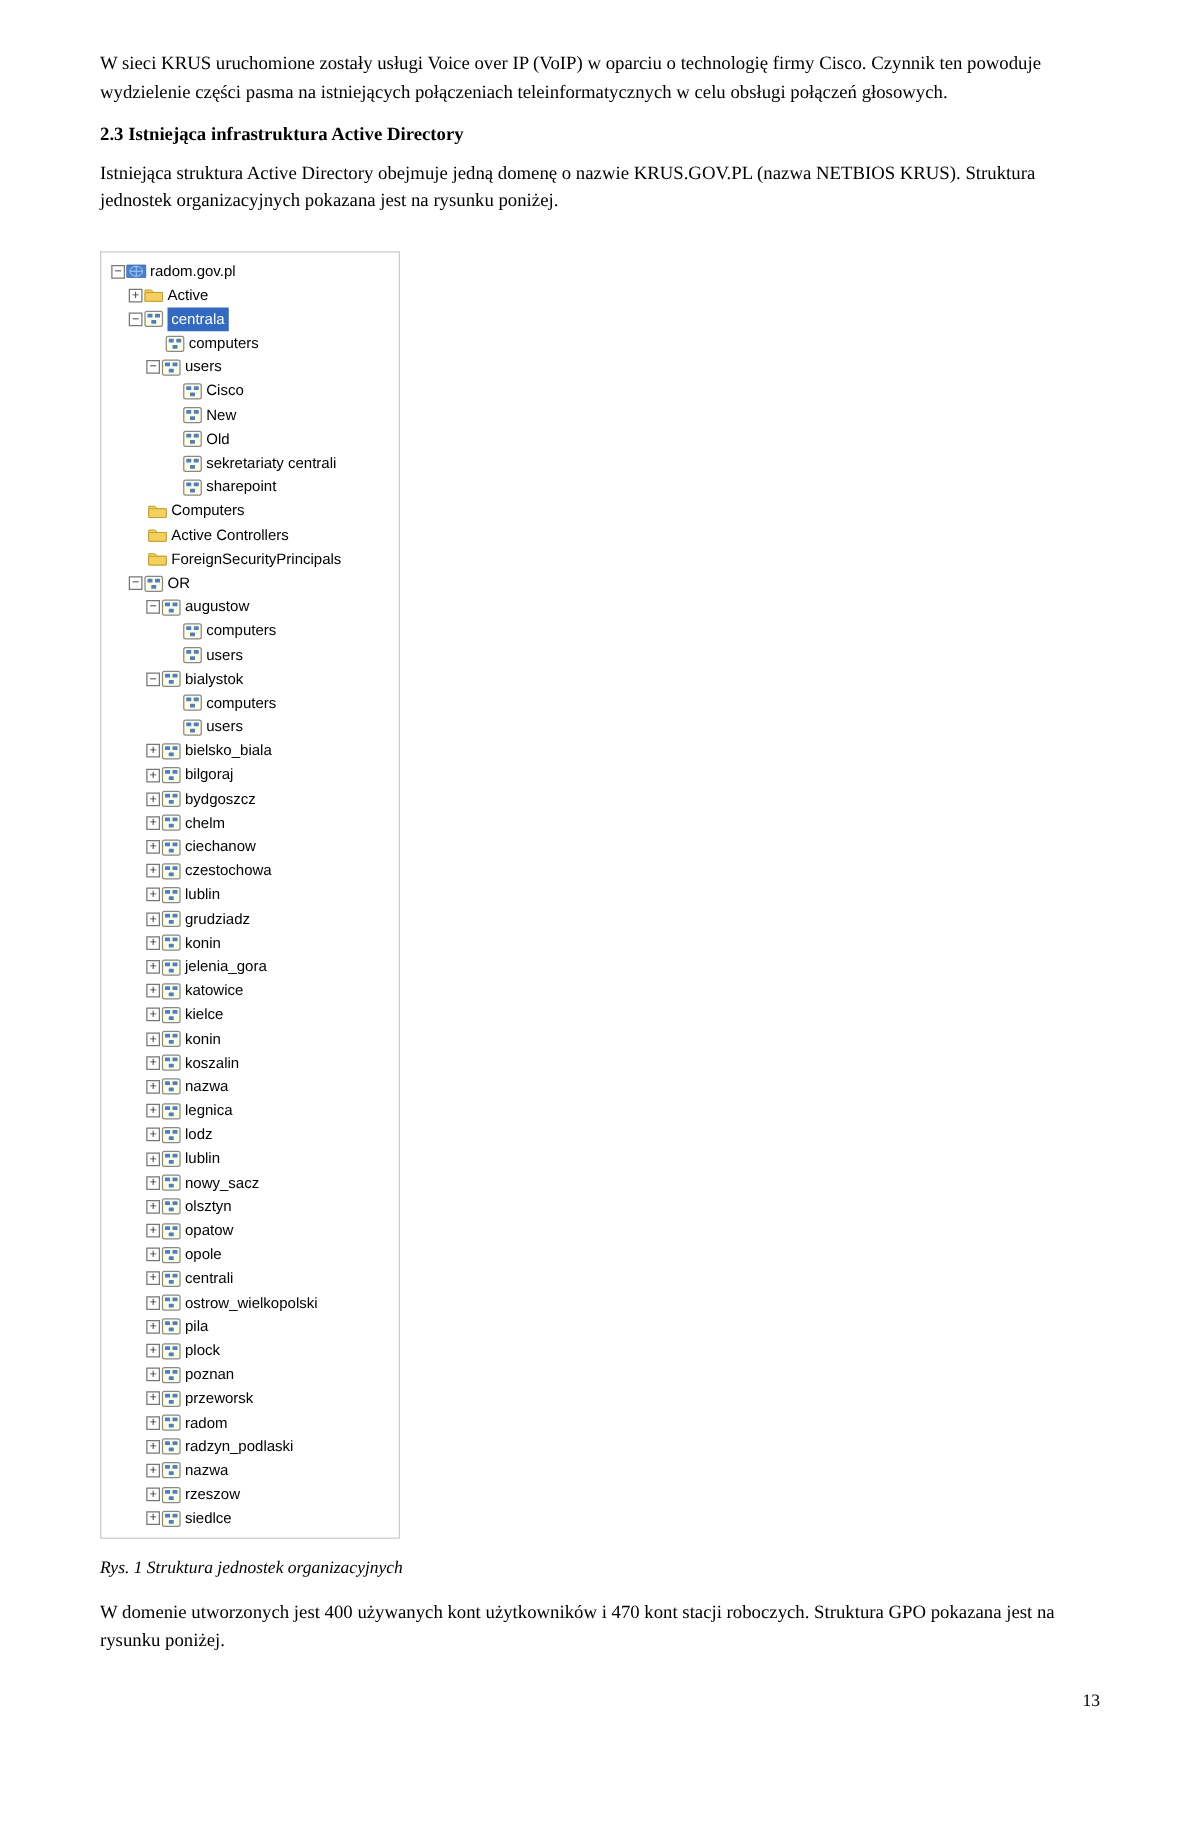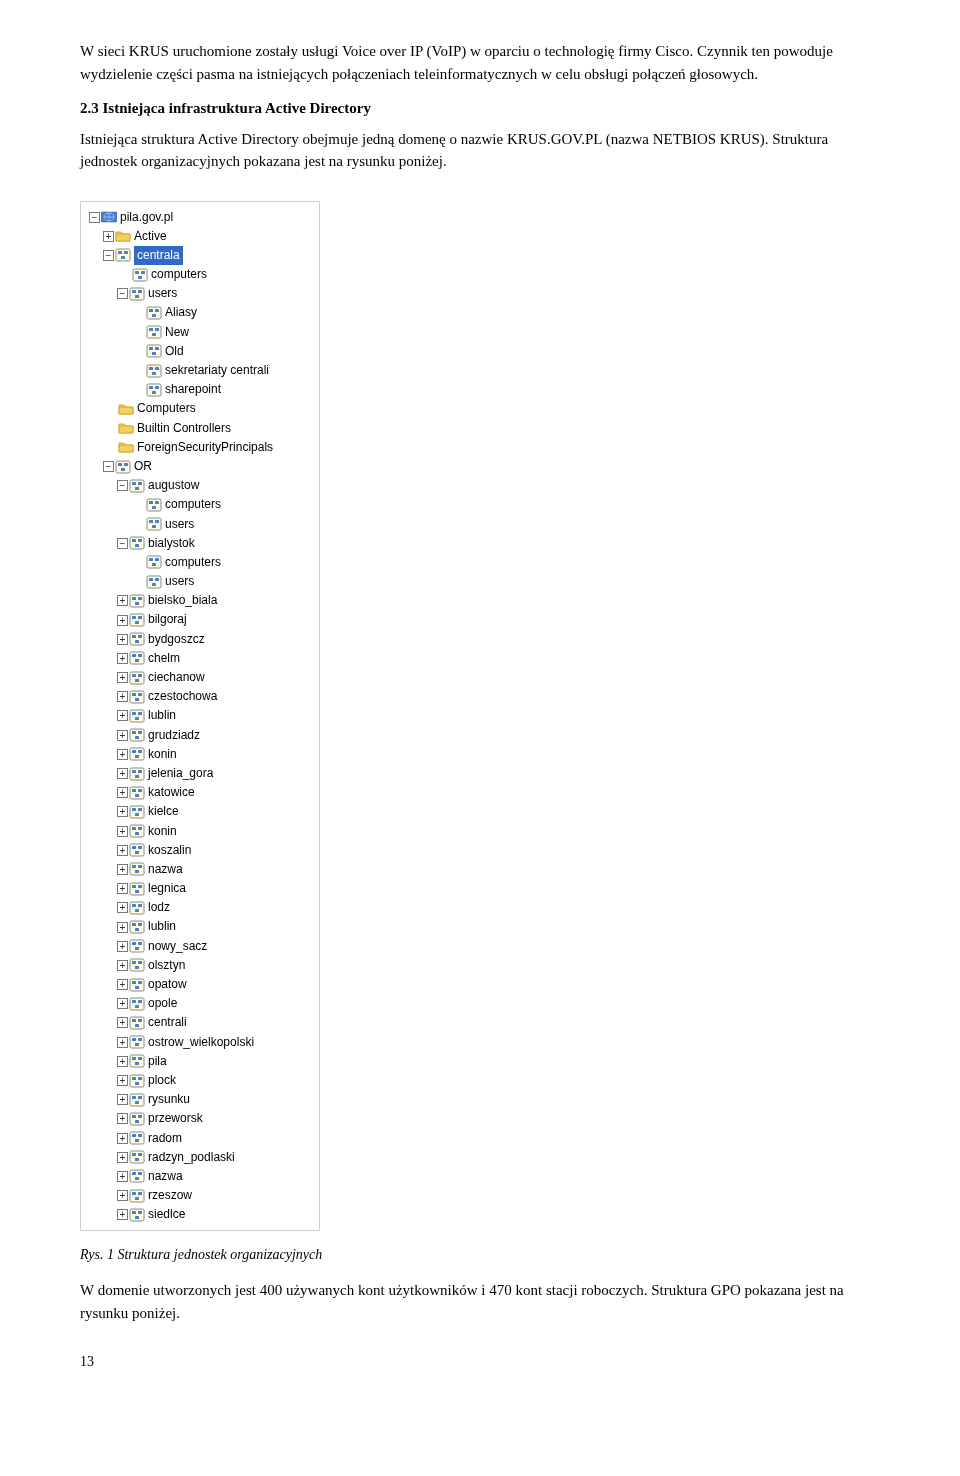--- a/index.html
+++ b/index.html
@@ -56,21 +56,21 @@
       background: #316AC5;
       color: #fff;
       padding: 0 3px;
     }
     .figure-caption {
       font-style: italic;
       font-size: 14px;
       margin: 8px 0 16px 0;
     }
     .page-number {
-      text-align: left;
+      text-align: right;
       margin-top: 30px;
       font-size: 14px;
     }
   </style>
 </head>
 <body>
 
 
 
 
@@ -84,21 +84,21 @@
 
 
 <div class="tree-container" id="tree-root"><div class="tree-item" style="padding-left: 0px;">
       <span class="expand-icon" style="border:1px solid #777;width:11px;height:11px;font-size:10px;line-height:11px;text-align:center;">−</span>
       <span style="width: 16px; height: 14px; display: inline-block; margin-right: 3px; flex-shrink: 0;"><svg viewBox="0 0 16 14" xmlns="http://www.w3.org/2000/svg">
     <rect x="0" y="2" width="16" height="10" rx="1" fill="#4a7fcb" stroke="#2255aa" stroke-width="0.5"></rect>
     <ellipse cx="8" cy="7" rx="5" ry="4" fill="none" stroke="#aaccff" stroke-width="0.8"></ellipse>
     <line x1="3" y1="7" x2="13" y2="7" stroke="#aaccff" stroke-width="0.8"></line>
     <line x1="8" y1="3" x2="8" y2="11" stroke="#aaccff" stroke-width="0.8"></line>
   </svg></span>
-      <span class="tree-label">pila.gov.pl</span>
+      <span class="tree-label">radom.gov.pl</span>
     </div><div class="tree-item" style="padding-left: 14px;">
       <span class="expand-icon" style="border:1px solid #777;width:11px;height:11px;font-size:10px;line-height:11px;text-align:center;">+</span>
       <span style="width: 16px; height: 14px; display: inline-block; margin-right: 3px; flex-shrink: 0;"><svg viewBox="0 0 16 14" xmlns="http://www.w3.org/2000/svg">
     <path d="M1 3 L1 12 L15 12 L15 5 L8 5 L6 3 Z" fill="#f5d05e" stroke="#c8a020" stroke-width="0.8"></path>
     <rect x="1" y="5" width="14" height="7" rx="0.5" fill="#f5d05e" stroke="#c8a020" stroke-width="0.8"></rect>
   </svg></span>
       <span class="tree-label">Active</span>
     </div><div class="tree-item" style="padding-left: 14px;">
       <span class="expand-icon" style="border:1px solid #777;width:11px;height:11px;font-size:10px;line-height:11px;text-align:center;">−</span>
       <span style="width: 16px; height: 16px; display: inline-block; margin-right: 3px; flex-shrink: 0;"><svg viewBox="0 0 16 16" xmlns="http://www.w3.org/2000/svg">
@@ -127,21 +127,21 @@
   </svg></span>
       <span class="tree-label">users</span>
     </div><div class="tree-item" style="padding-left: 42px;">
       <span class="expand-icon">&nbsp;</span>
       <span style="width: 16px; height: 16px; display: inline-block; margin-right: 3px; flex-shrink: 0;"><svg viewBox="0 0 16 16" xmlns="http://www.w3.org/2000/svg">
     <rect x="1" y="2" width="14" height="12" rx="1.5" fill="#fffde0" stroke="#888" stroke-width="1"></rect>
     <rect x="3" y="4" width="4" height="3" rx="0.5" fill="#4a7fcb"></rect>
     <rect x="9" y="4" width="4" height="3" rx="0.5" fill="#4a7fcb"></rect>
     <rect x="6" y="9" width="4" height="3" rx="0.5" fill="#4a7fcb"></rect>
   </svg></span>
-      <span class="tree-label">Aliasy</span>
+      <span class="tree-label">Cisco</span>
     </div><div class="tree-item" style="padding-left: 42px;">
       <span class="expand-icon">&nbsp;</span>
       <span style="width: 16px; height: 16px; display: inline-block; margin-right: 3px; flex-shrink: 0;"><svg viewBox="0 0 16 16" xmlns="http://www.w3.org/2000/svg">
     <rect x="1" y="2" width="14" height="12" rx="1.5" fill="#fffde0" stroke="#888" stroke-width="1"></rect>
     <rect x="3" y="4" width="4" height="3" rx="0.5" fill="#4a7fcb"></rect>
     <rect x="9" y="4" width="4" height="3" rx="0.5" fill="#4a7fcb"></rect>
     <rect x="6" y="9" width="4" height="3" rx="0.5" fill="#4a7fcb"></rect>
   </svg></span>
       <span class="tree-label">New</span>
     </div><div class="tree-item" style="padding-left: 42px;">
@@ -177,21 +177,21 @@
     <path d="M1 3 L1 12 L15 12 L15 5 L8 5 L6 3 Z" fill="#f5d05e" stroke="#c8a020" stroke-width="0.8"></path>
     <rect x="1" y="5" width="14" height="7" rx="0.5" fill="#f5d05e" stroke="#c8a020" stroke-width="0.8"></rect>
   </svg></span>
       <span class="tree-label">Computers</span>
     </div><div class="tree-item" style="padding-left: 14px;">
       <span class="expand-icon">&nbsp;</span>
       <span style="width: 16px; height: 14px; display: inline-block; margin-right: 3px; flex-shrink: 0;"><svg viewBox="0 0 16 14" xmlns="http://www.w3.org/2000/svg">
     <path d="M1 3 L1 12 L15 12 L15 5 L8 5 L6 3 Z" fill="#f5d05e" stroke="#c8a020" stroke-width="0.8"></path>
     <rect x="1" y="5" width="14" height="7" rx="0.5" fill="#f5d05e" stroke="#c8a020" stroke-width="0.8"></rect>
   </svg></span>
-      <span class="tree-label">Builtin Controllers</span>
+      <span class="tree-label">Active Controllers</span>
     </div><div class="tree-item" style="padding-left: 14px;">
       <span class="expand-icon">&nbsp;</span>
       <span style="width: 16px; height: 14px; display: inline-block; margin-right: 3px; flex-shrink: 0;"><svg viewBox="0 0 16 14" xmlns="http://www.w3.org/2000/svg">
     <path d="M1 3 L1 12 L15 12 L15 5 L8 5 L6 3 Z" fill="#f5d05e" stroke="#c8a020" stroke-width="0.8"></path>
     <rect x="1" y="5" width="14" height="7" rx="0.5" fill="#f5d05e" stroke="#c8a020" stroke-width="0.8"></rect>
   </svg></span>
       <span class="tree-label">ForeignSecurityPrincipals</span>
     </div><div class="tree-item" style="padding-left: 14px;">
       <span class="expand-icon" style="border:1px solid #777;width:11px;height:11px;font-size:10px;line-height:11px;text-align:center;">−</span>
       <span style="width: 16px; height: 16px; display: inline-block; margin-right: 3px; flex-shrink: 0;"><svg viewBox="0 0 16 16" xmlns="http://www.w3.org/2000/svg">
@@ -490,21 +490,21 @@
   </svg></span>
       <span class="tree-label">plock</span>
     </div><div class="tree-item" style="padding-left: 28px;">
       <span class="expand-icon" style="border:1px solid #777;width:11px;height:11px;font-size:10px;line-height:11px;text-align:center;">+</span>
       <span style="width: 16px; height: 16px; display: inline-block; margin-right: 3px; flex-shrink: 0;"><svg viewBox="0 0 16 16" xmlns="http://www.w3.org/2000/svg">
     <rect x="1" y="2" width="14" height="12" rx="1.5" fill="#fffde0" stroke="#888" stroke-width="1"></rect>
     <rect x="3" y="4" width="4" height="3" rx="0.5" fill="#4a7fcb"></rect>
     <rect x="9" y="4" width="4" height="3" rx="0.5" fill="#4a7fcb"></rect>
     <rect x="6" y="9" width="4" height="3" rx="0.5" fill="#4a7fcb"></rect>
   </svg></span>
-      <span class="tree-label">rysunku</span>
+      <span class="tree-label">poznan</span>
     </div><div class="tree-item" style="padding-left: 28px;">
       <span class="expand-icon" style="border:1px solid #777;width:11px;height:11px;font-size:10px;line-height:11px;text-align:center;">+</span>
       <span style="width: 16px; height: 16px; display: inline-block; margin-right: 3px; flex-shrink: 0;"><svg viewBox="0 0 16 16" xmlns="http://www.w3.org/2000/svg">
     <rect x="1" y="2" width="14" height="12" rx="1.5" fill="#fffde0" stroke="#888" stroke-width="1"></rect>
     <rect x="3" y="4" width="4" height="3" rx="0.5" fill="#4a7fcb"></rect>
     <rect x="9" y="4" width="4" height="3" rx="0.5" fill="#4a7fcb"></rect>
     <rect x="6" y="9" width="4" height="3" rx="0.5" fill="#4a7fcb"></rect>
   </svg></span>
       <span class="tree-label">przeworsk</span>
     </div><div class="tree-item" style="padding-left: 28px;">

